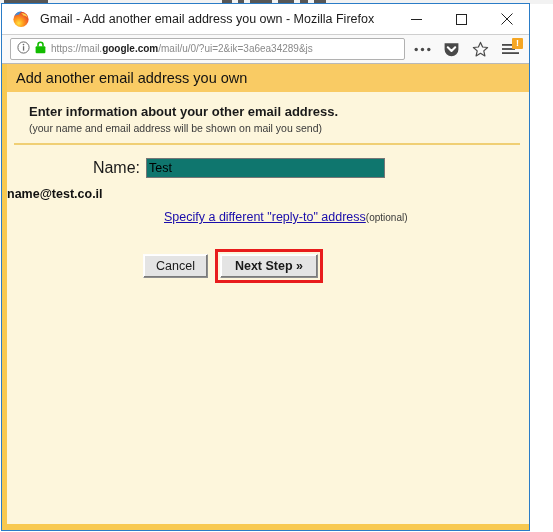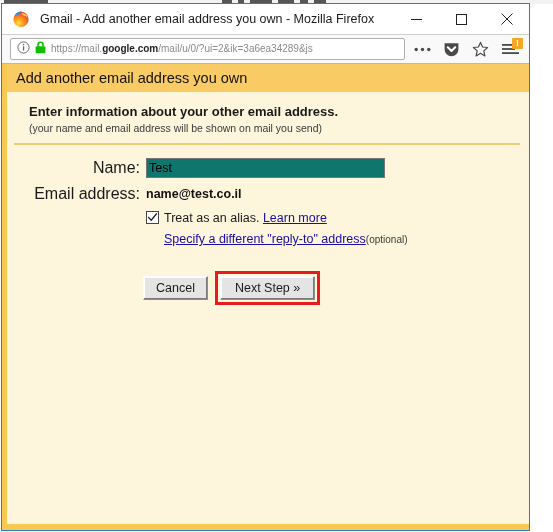--- a/index.html
+++ b/index.html
@@ -306,21 +306,21 @@
     font-size: 12.5px;
     color: #1a1a1a;
     padding: 3px 12px 4px 12px;
     font-family: "Liberation Sans", sans-serif;
     cursor: default;
     box-sizing: border-box;
     height: 24px;
     line-height: 16px;
   }
   .btn.primary {
-    font-weight: normal;
+    font-weight: bold;
     padding: 3px 14px 4px 14px;
   }
   .highlight-box {
     border: 3px solid #e81c1c;
     padding: 2px;
     margin-left: 7px;
     display: inline-block;
     line-height: 0;
   }
 </style>
@@ -444,39 +444,25 @@
         <div class="form">
 
           <div class="row">
             <div class="lbl">Name:</div>
             <div class="fld">
               <input class="text-input" type="text" value="Test" style="">
             </div>
           </div>
 
           <div class="row">
-            <div class="lbl">Email address:</div>
             <div class="fld">
               <span class="email-value">name@test.co.il</span>
             </div>
           </div>
 
-          <div class="row alias">
-            <div class="lbl"></div>
-            <div class="fld">
-              <span class="alias-text">
-                <span class="cbox">
-                  <svg width="9" height="9" viewBox="0 0 9 9">
-                    <path d="M0.6 4.4 L3.2 7.2 L8.4 0.9" fill="none" stroke="#1a1a2e" stroke-width="1.25" stroke-linecap="square"></path>
-                  </svg>
-                </span><span>Treat as an alias.</span>
-                <a class="link" href="#">Learn more</a>
-              </span>
-            </div>
-          </div>
 
           <div class="replyto-row">
             <a class="link" href="#">Specify a different "reply-to" address</a><span class="optional">(optional)</span>
           </div>
 
           <div class="buttons-row">
             <button class="btn" type="button">Cancel</button>
             <span class="highlight-box">
               <button class="btn primary" type="button">Next Step »</button>
             </span>

